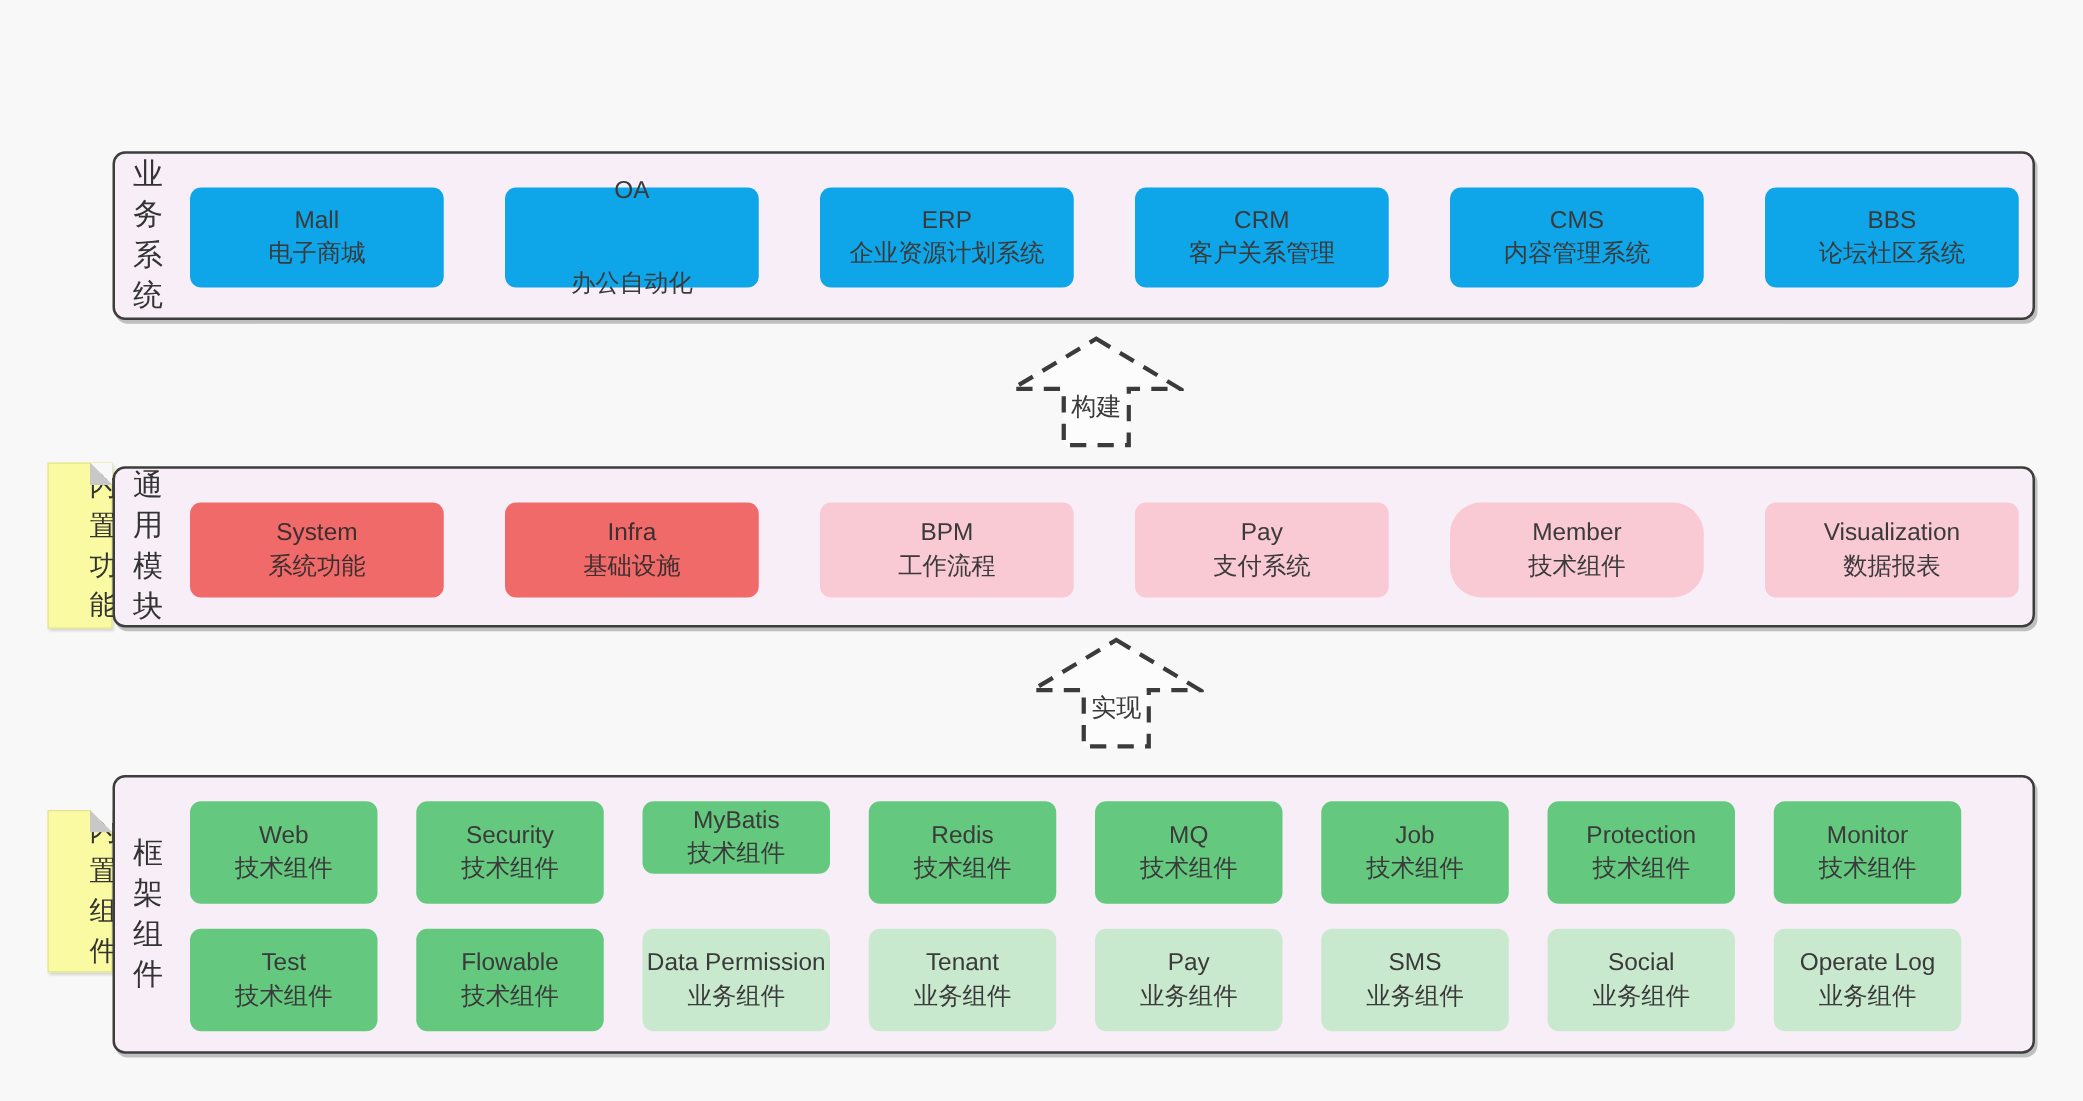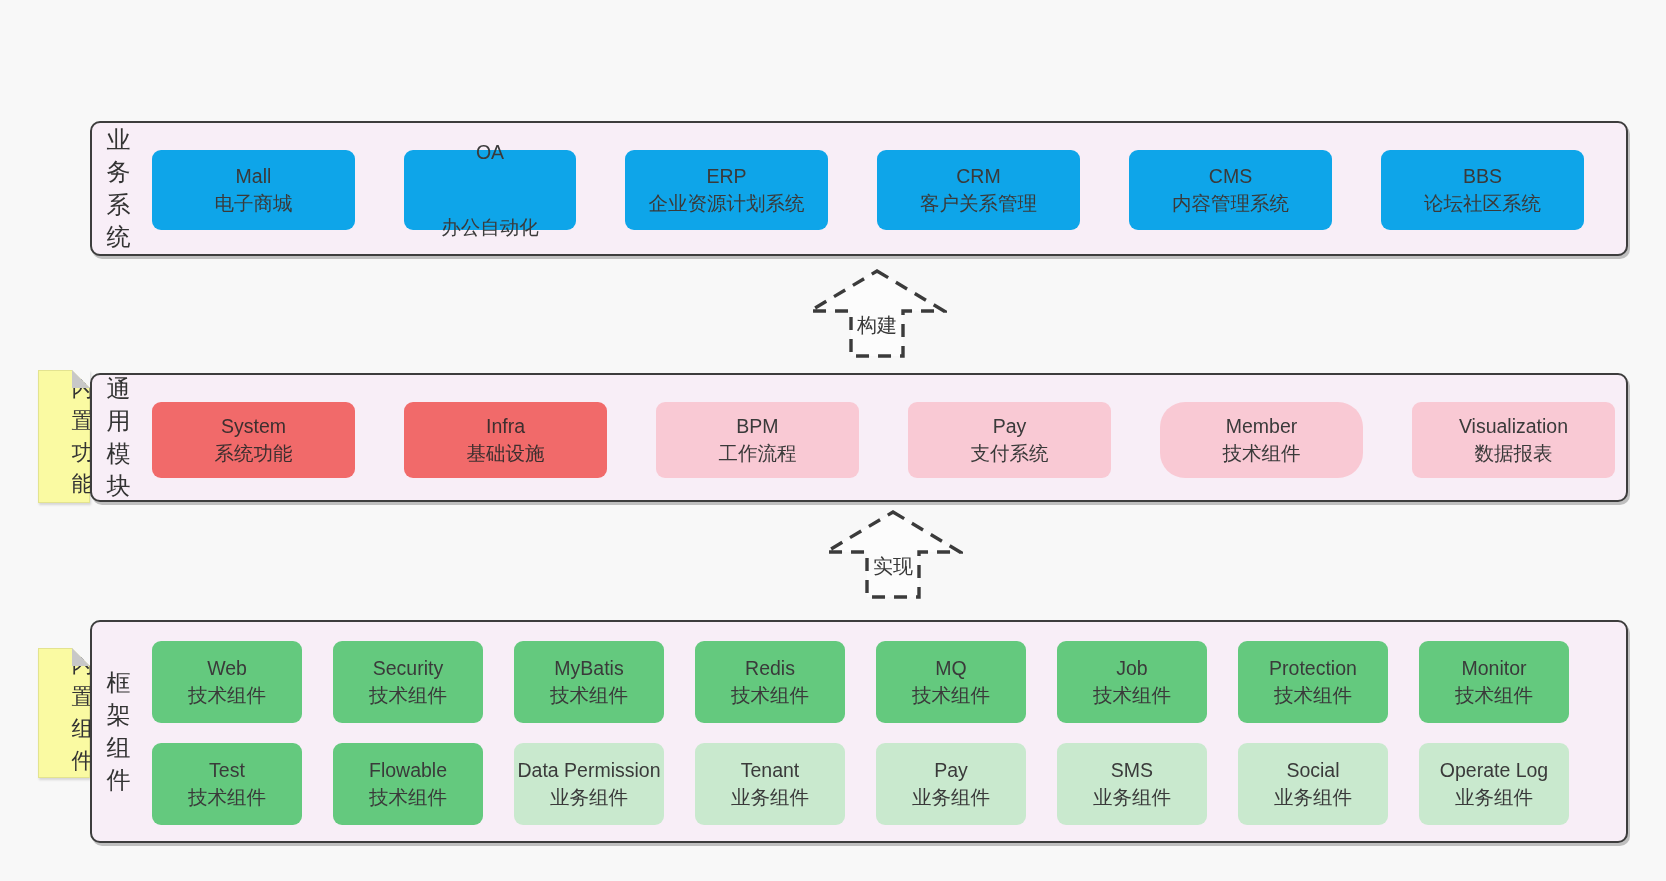--- a/index.html
+++ b/index.html
@@ -77,21 +77,21 @@
 
   <section class="panel" style="left:90px; top:121px; width:1538px; height:135px;">
     <div class="panel-label">
       <span>业务系统</span>
     </div>
     <div class="row" style="left:60px; top:27px; gap:49px;">
       <div class="box blue" style="width:203px; height:80px;">
         <div>Mall</div>
         <div>电子商城</div>
       </div>
-      <div class="box blue" style="width:172px; height:80px;gap:48px;">
+      <div class="box blue" style="width:203px; height:80px;gap:48px;">
         <div>OA</div>
         <div>办公自动化</div>
       </div>
       <div class="box blue" style="width:203px; height:80px;">
         <div>ERP</div>
         <div>企业资源计划系统</div>
       </div>
       <div class="box blue" style="width:203px; height:80px;">
         <div>CRM</div>
         <div>客户关系管理</div>
@@ -159,21 +159,21 @@
     </div>
     <div class="row" style="left:60px; top:19px; gap:31px;">
       <div class="box green" style="width:150px; height:82px;">
         <div>Web</div>
         <div>技术组件</div>
       </div>
       <div class="box green" style="width:150px; height:82px;">
         <div>Security</div>
         <div>技术组件</div>
       </div>
-      <div class="box green" style="width:150px; height:82px;">
+      <div class="box green" style="width:150px; height:58px;">
         <div>MyBatis</div>
         <div>技术组件</div>
       </div>
       <div class="box green" style="width:150px; height:82px;">
         <div>Redis</div>
         <div>技术组件</div>
       </div>
       <div class="box green" style="width:150px; height:82px;">
         <div>MQ</div>
         <div>技术组件</div>

